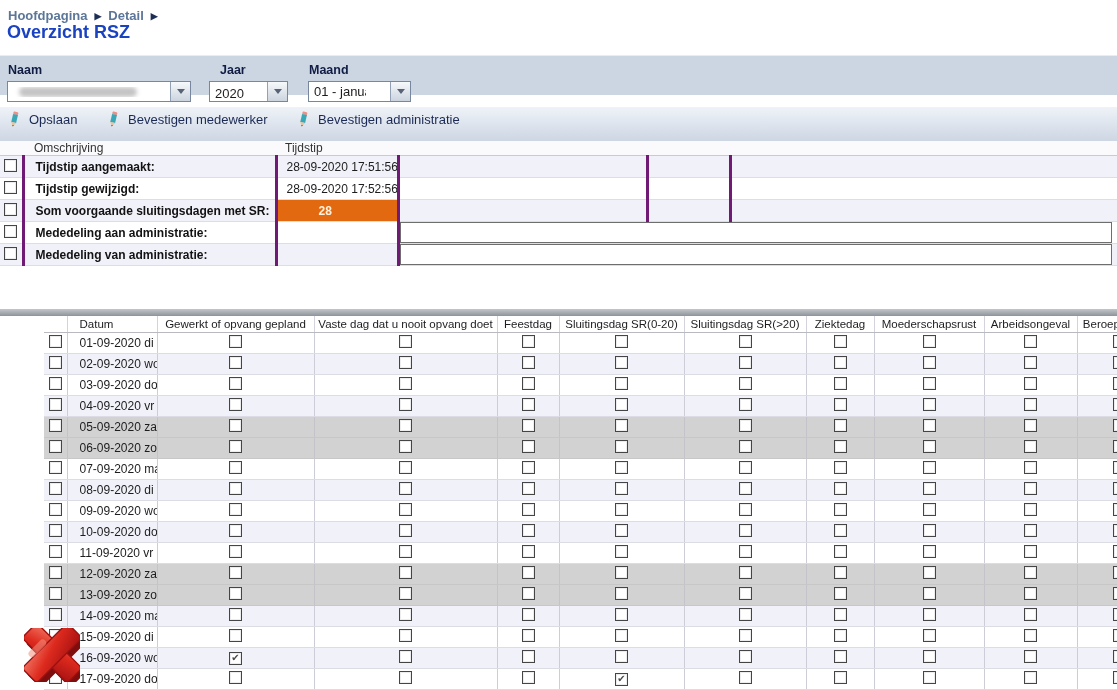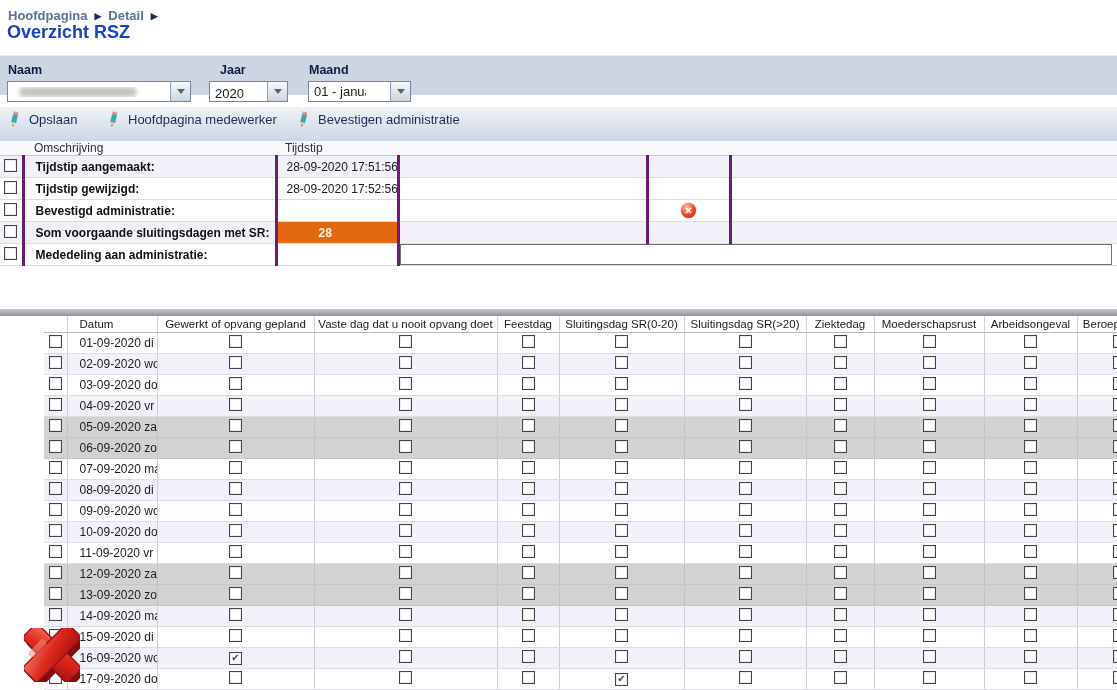--- a/index.html
+++ b/index.html
@@ -131,21 +131,21 @@
   </div>
   <div class="tb-btn tb-2">
     <svg width="13" height="17" viewBox="0 0 13 17">
       <g transform="rotate(13 6.5 8)">
         <rect x="4" y="0.6" width="5" height="3" rx="1" fill="#ee8f86"></rect>
         <rect x="4" y="3.4" width="5" height="8.2" fill="#3aa7b6"></rect>
         <polygon points="4,11.6 9,11.6 6.5,15.6" fill="#e9c49c"></polygon>
         <polygon points="5.7,14.3 7.3,14.3 6.5,15.6" fill="#3b3b3b"></polygon>
       </g>
     </svg>
-    <span>Hoofdpagina medewerker</span>
+    <span>Bevestigen medewerker</span>
   </div>
   <div class="tb-btn tb-3">
     <svg width="13" height="17" viewBox="0 0 13 17">
       <g transform="rotate(13 6.5 8)">
         <rect x="4" y="0.6" width="5" height="3" rx="1" fill="#ee8f86"></rect>
         <rect x="4" y="3.4" width="5" height="8.2" fill="#3aa7b6"></rect>
         <polygon points="4,11.6 9,11.6 6.5,15.6" fill="#e9c49c"></polygon>
         <polygon points="5.7,14.3 7.3,14.3 6.5,15.6" fill="#3b3b3b"></polygon>
       </g>
     </svg>
@@ -182,39 +182,39 @@
         <td></td>
       </tr>
       <tr class="">
         <td class="cbcell"><span class="cb"></span></td>
         <td class="lab">Tijdstip gewijzigd:</td>
         <td class="val">28-09-2020 17:52:56</td>
         <td></td>
         <td class="cbcell"></td>
         <td></td>
       </tr>
-      <tr class="">
-        <td class="cbcell"><span class="cb"></span></td>
-        <td class="lab">Bevestigd administratie:</td>
-        <td class="val"></td>
-        <td></td>
-        <td class="cbcell"><span class="x-badge">✕</span></td>
-        <td></td>
-      </tr>
       <tr class="lav">
         <td class="cbcell"><span class="cb"></span></td>
         <td class="lab">Som voorgaande sluitingsdagen met SR:</td>
         <td class="val hl">28</td>
         <td></td>
         <td class="cbcell"></td>
         <td></td>
       </tr>
       <tr class="">
         <td class="cbcell"><span class="cb"></span></td>
         <td class="lab">Mededeling aan administratie:</td>
+        <td class="val"></td>
+        <td colspan="3">
+          <input class="msg-input" type="text" style="">
+        </td>
+      </tr>
+      <tr class="lav">
+        <td class="cbcell"><span class="cb"></span></td>
+        <td class="lab">Mededeling van administratie:</td>
         <td class="val"></td>
         <td colspan="3">
           <input class="msg-input" type="text" style="">
         </td>
       </tr>
     </tbody>
 </table>
 
 <div class="sep-bar"></div>
 

